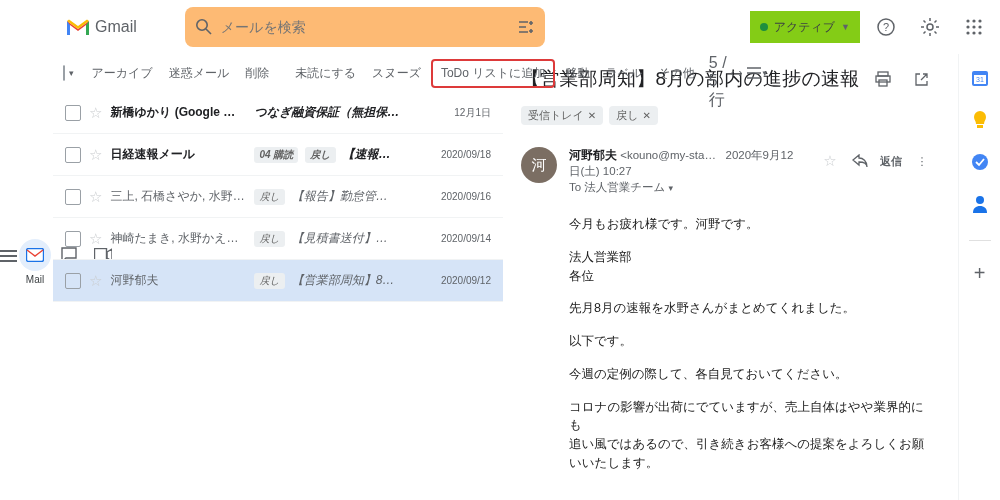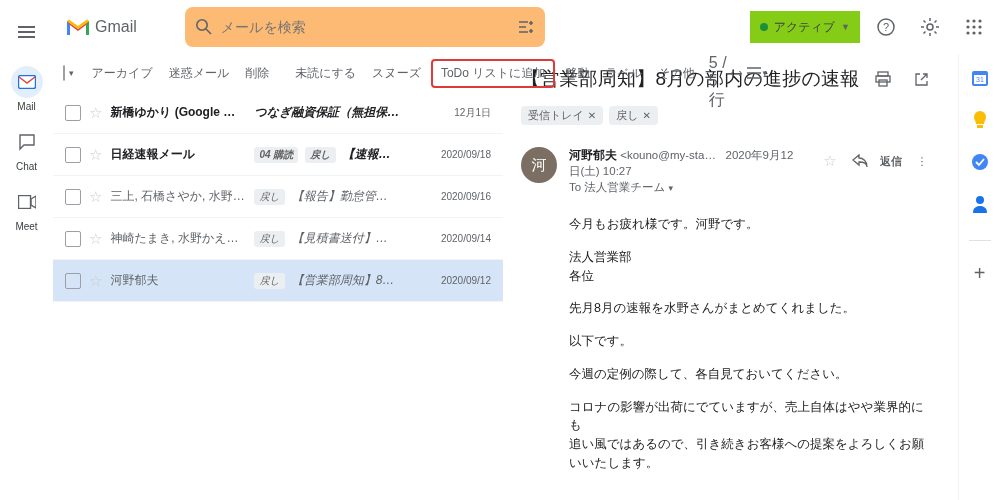--- a/index.html
+++ b/index.html
@@ -1,18 +1,18 @@
 <!DOCTYPE html>
 <html><head>
   <meta charset="utf-8">
   <style>
     * { margin: 0; padding: 0; box-sizing: border-box; font-family: Arial, 'Hiragino Kaku Gothic ProN', 'Meiryo', sans-serif; }
     body { background: #fff; color: #202124; font-size: 13px; overflow: hidden; }
     .wrap { display: flex; width: 1000px; height: 500px; }
-    .leftcol { width: 53px; display: flex; flex-direction: column; align-items: center; padding-top: 12px; gap: 2px; }
+    .leftcol { width: 53px; display: flex; flex-direction: row; align-items: center; padding-top: 12px; gap: 2px; }
     .burger { width:40px; height:40px; display:flex; align-items:center; justify-content:center; border-radius:50%; cursor:pointer; }
     .burger-lines { width:17px; height:12px; display:flex; flex-direction:column; justify-content:space-between; }
     .burger-lines span { height:2px; background:#5f6368; }
     .navitem { width:42px; display:flex; flex-direction:column; align-items:center; gap:3px; margin-top:12px; cursor:pointer; }
     .navitem.active .nav-bubble { background:#e3eefc; }
     .nav-bubble { width:32px; height:32px; border-radius:16px; display:flex; align-items:center; justify-content:center; }
     .nav-lbl { font-size:10px; color:#3c4043; }
     .main { flex:1; display:flex; flex-direction:column; }
     .topbar { height:54px; display:flex; align-items:center; padding:0 8px; gap:8px; }
     .logo { display:flex; align-items:center; gap:4px; padding:0 10px 0 4px; font-size:16px; color:#5f6368; }

